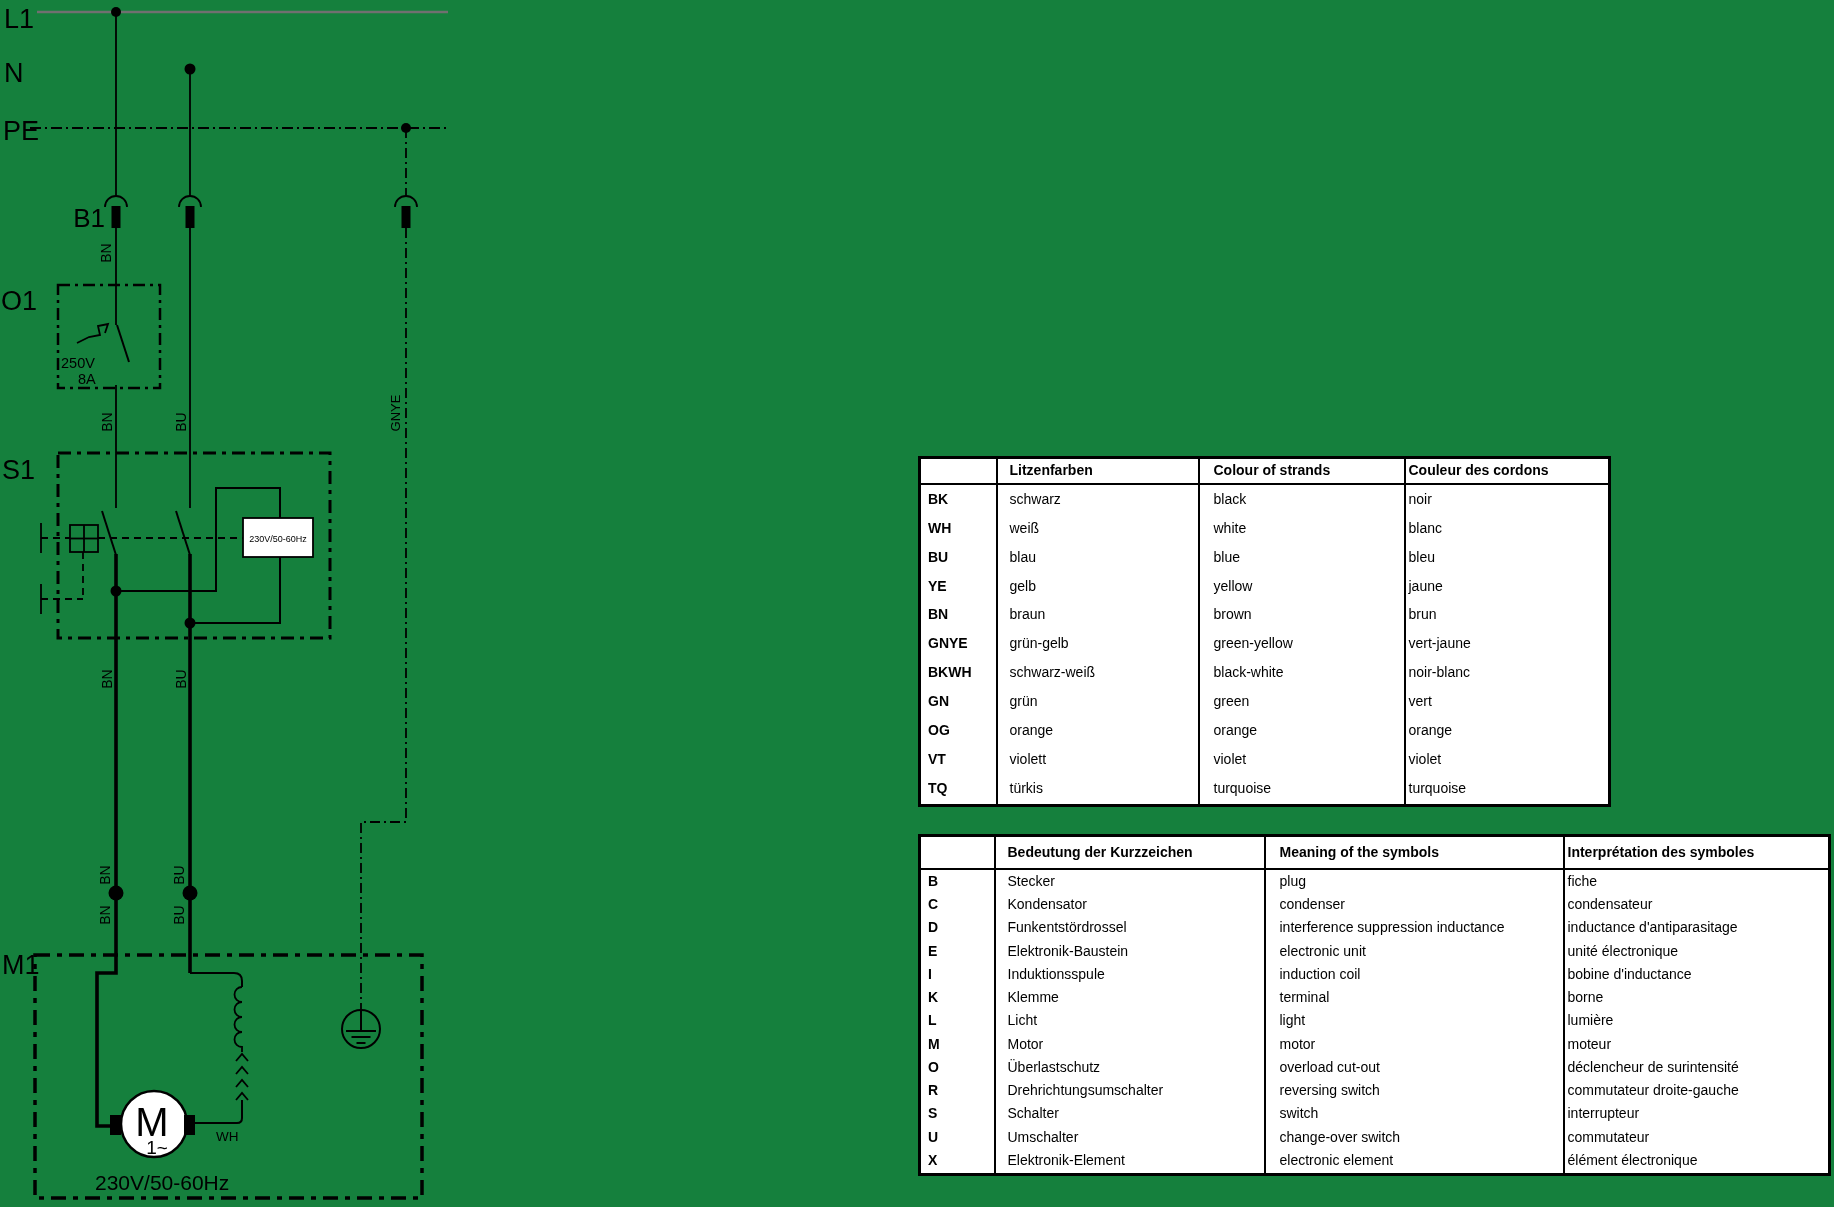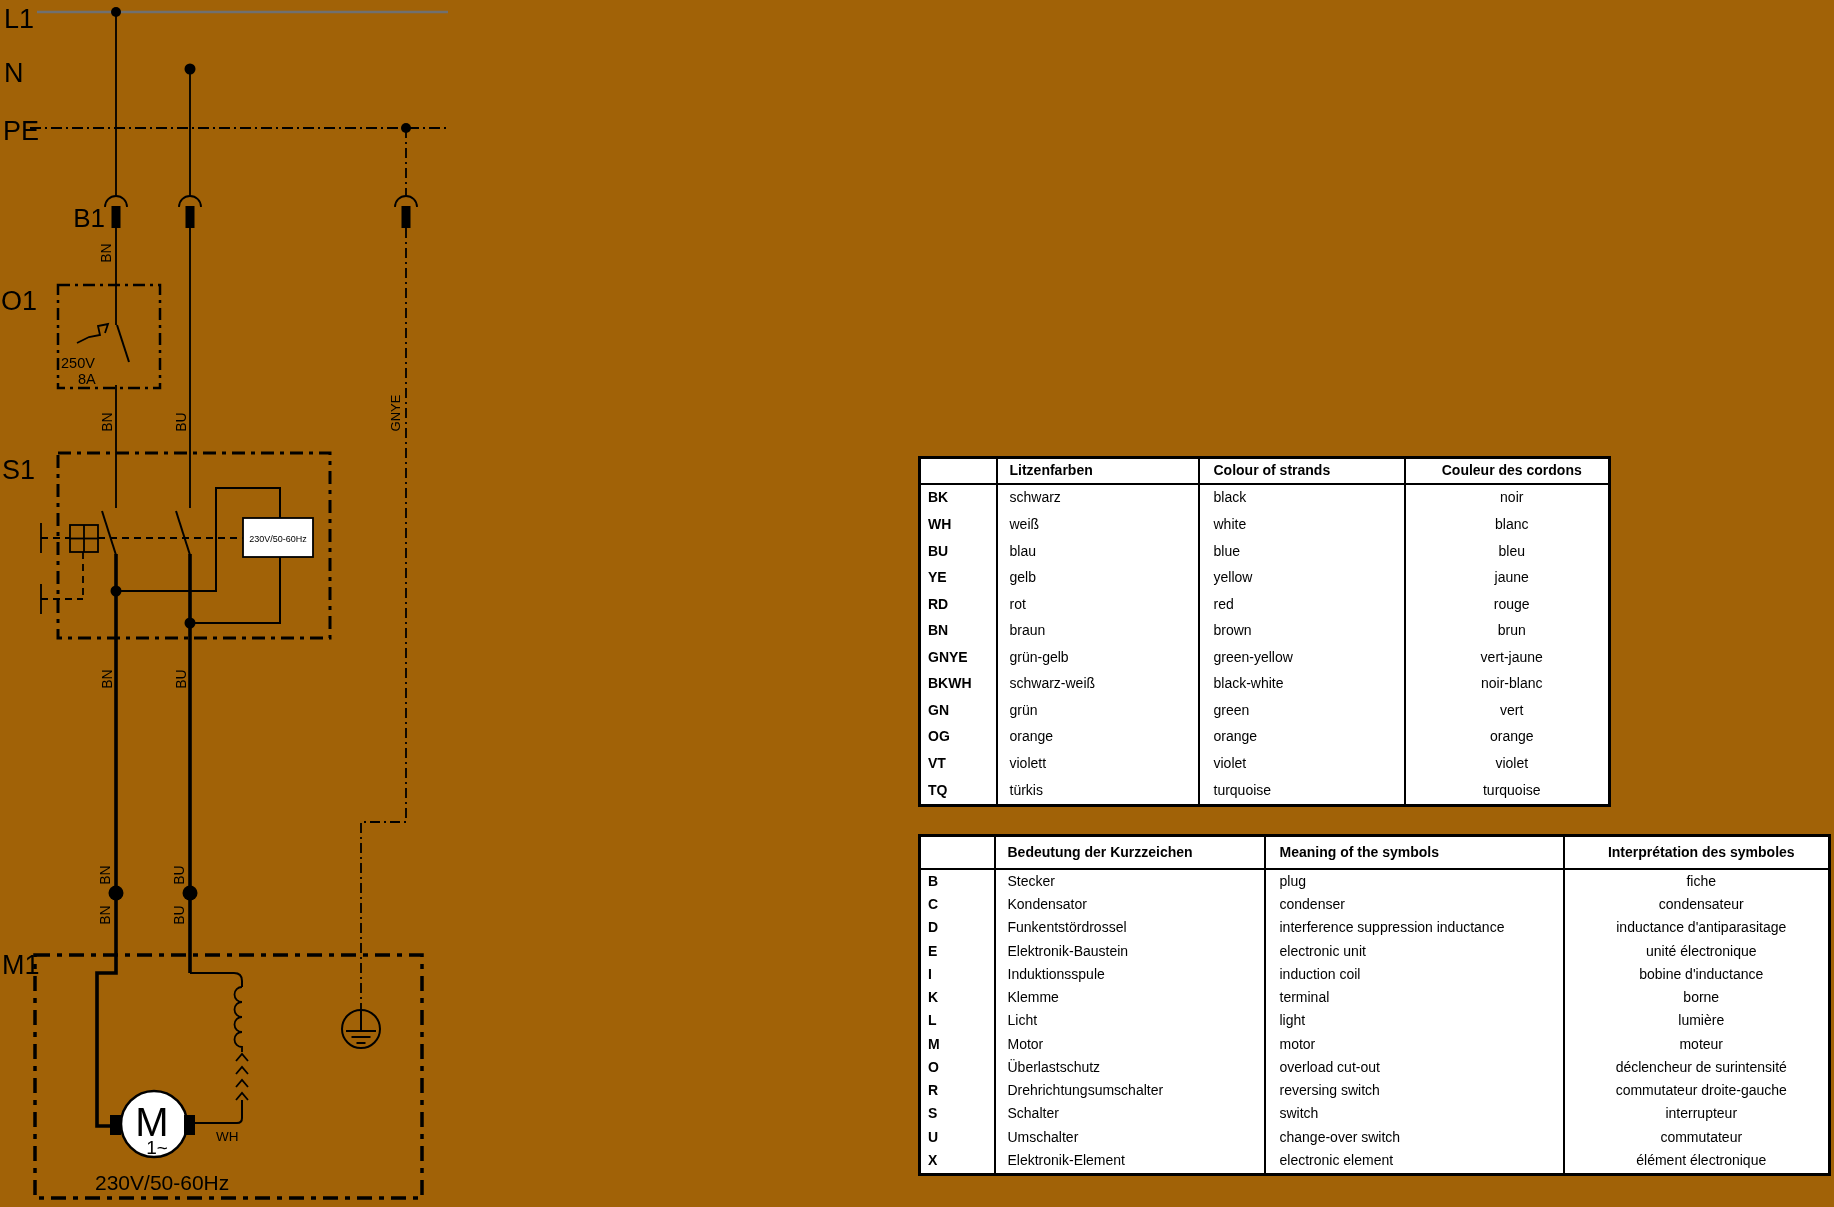--- a/index.html
+++ b/index.html
@@ -1,30 +1,30 @@
 <!DOCTYPE html>
 <html><head>
 <meta charset="utf-8">
 <style>
   html,body{margin:0;padding:0;background:#fff;}
-  #page{position:relative;width:1834px;height:1207px;background:#a16207;overflow:hidden;
+  #page{position:relative;width:1834px;height:1207px;background:#15803d;overflow:hidden;
         font-family:"Liberation Sans",sans-serif;color:#000;}
   svg text{font-family:"Liberation Sans",sans-serif;fill:#000;}
   .tbl{position:absolute;border-collapse:collapse;table-layout:fixed;background:#fff;
        font-size:14px;line-height:1.1;color:#000;}
   .tbl, .tbl th, .tbl td{border:0 solid #000;}
   .tbl{border:3px solid #000;}
   .tbl th{font-weight:bold;text-align:left;border-bottom:2px solid #000;white-space:nowrap;
           vertical-align:middle;}
   .tbl td{vertical-align:middle;white-space:nowrap;overflow:hidden;}
   .tbl th + th, .tbl td + td{border-left:2px solid #000;}
   .tbl th:nth-child(1), .tbl td:nth-child(1){padding-left:7px;}
   .tbl th:nth-child(2), .tbl td:nth-child(2){padding-left:12px;}
   .tbl th:nth-child(3), .tbl td:nth-child(3){padding-left:14px;margin-top:32px;}
-  .tbl th:nth-child(4), .tbl td:nth-child(4){padding-left:11px;text-align:center;}
+  .tbl th:nth-child(4), .tbl td:nth-child(4){padding-left:3px;}
   .cell-abbr{font-weight:bold;}
   #colors-table{left:918px;top:456px;width:690px;height:351px;}
   #colors-table thead tr{height:26px;}
   #symbols-table{left:918px;top:834px;width:910px;height:342px;}
   #symbols-table thead tr{height:33px;}
 </style>
 </head>
 <body>
 
 <div id="page">
@@ -166,26 +166,20 @@
           <td>blue</td>
           <td>bleu</td>
         </tr>
       <tr>
           <td class="cell-abbr">YE</td>
           <td>gelb</td>
           <td>yellow</td>
           <td>jaune</td>
         </tr>
       <tr>
-          <td class="cell-abbr">RD</td>
-          <td>rot</td>
-          <td>red</td>
-          <td>rouge</td>
-        </tr>
-      <tr>
           <td class="cell-abbr">BN</td>
           <td>braun</td>
           <td>brown</td>
           <td>brun</td>
         </tr>
       <tr>
           <td class="cell-abbr">GNYE</td>
           <td>grün-gelb</td>
           <td>green-yellow</td>
           <td>vert-jaune</td>

